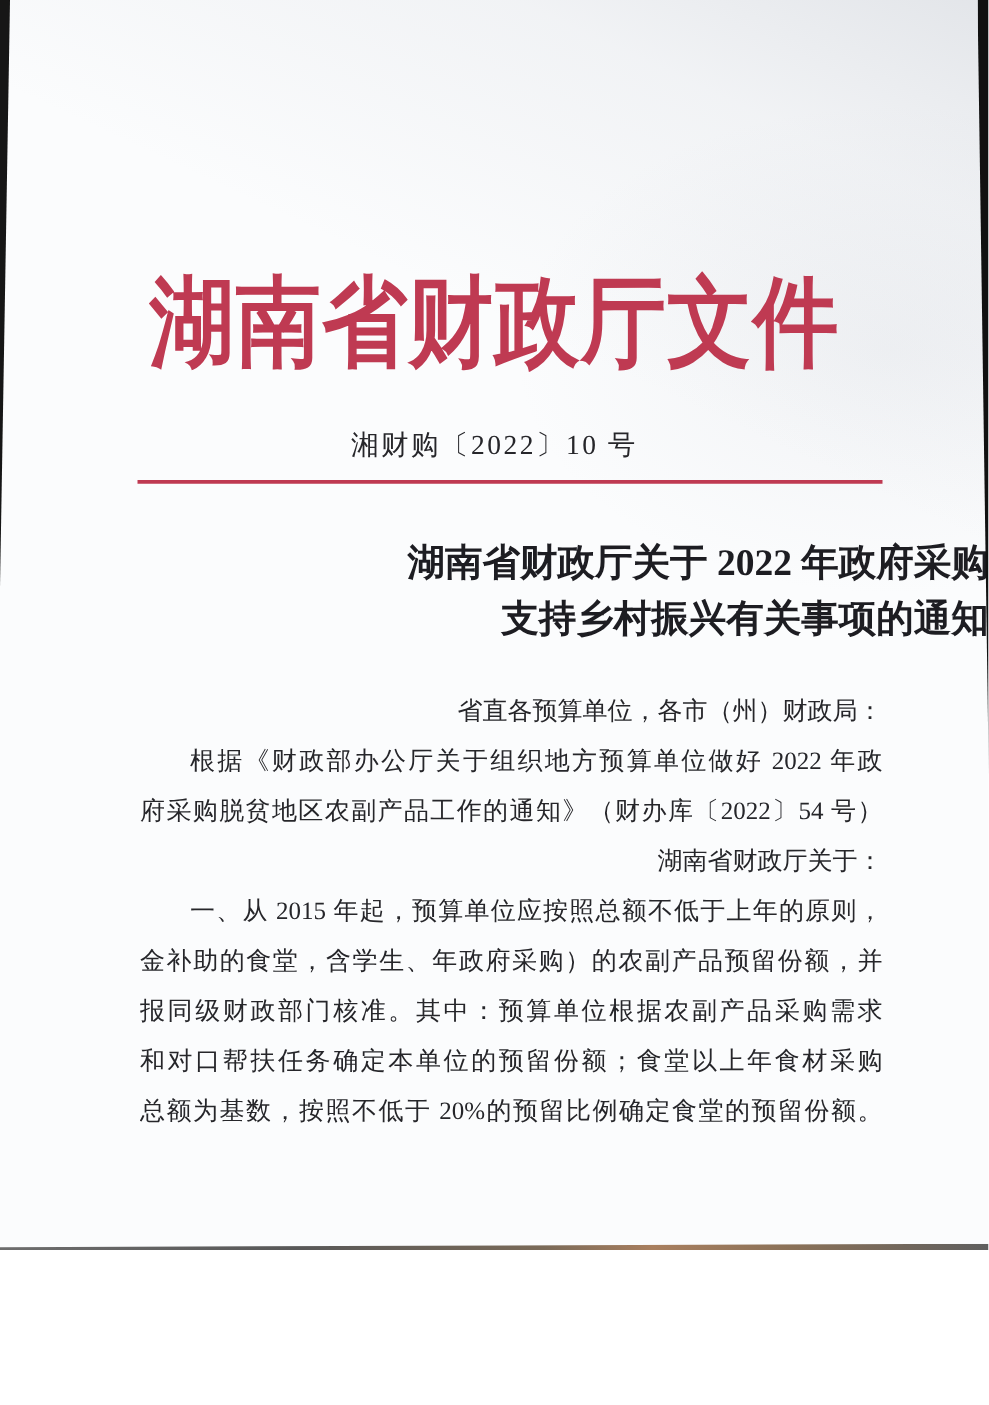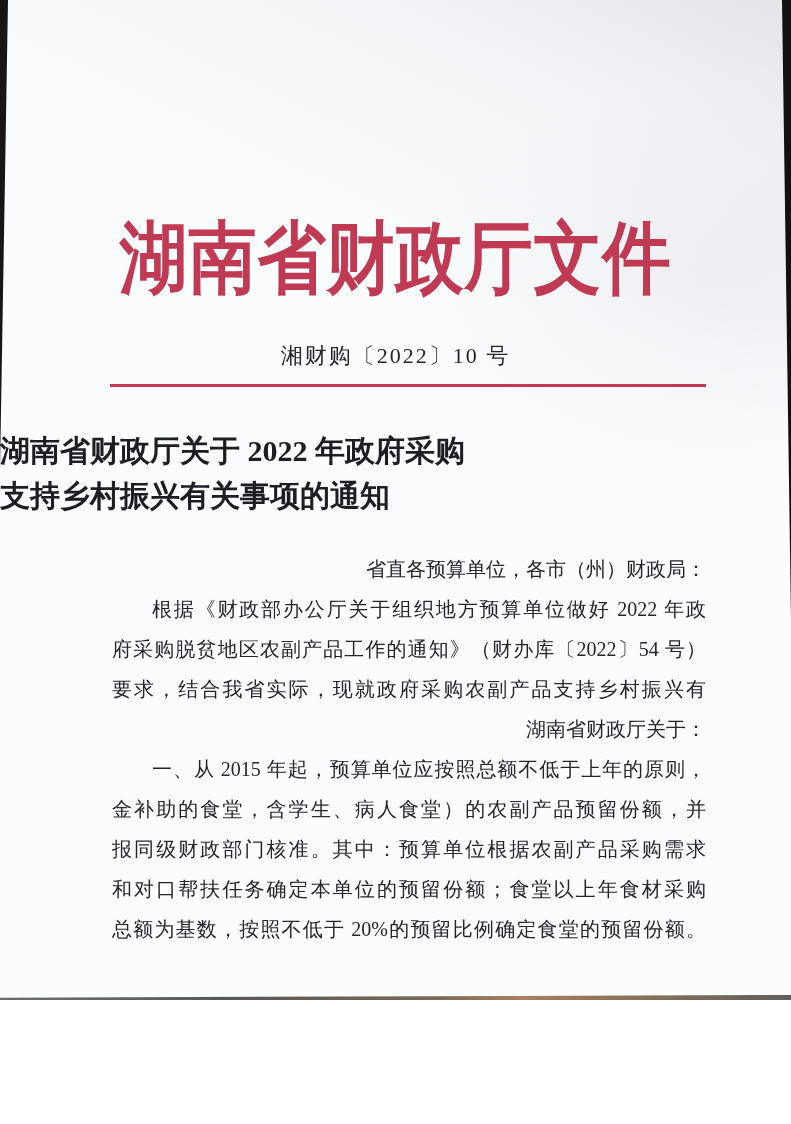--- a/index.html
+++ b/index.html
@@ -70,21 +70,21 @@
   }
   .red-rule {
     position: absolute;
     top: 384px; left: 110px;
     width: 596px; height: 3px;
     background: #bf3a52;
   }
   .notice-title {
     position: absolute;
     top: 428px; left: 0; width: 100%;
-    text-align: left;
+    text-align: right;
     font-size: 30px;
     font-weight: bold;
     line-height: 45px;
     color: #1d1d22;
     white-space: nowrap;
   }
   .body-block {
     position: absolute;
     top: 549px; left: 112px;
     width: 594px;
@@ -129,24 +129,23 @@
 
   <div class="notice-title">
     <div>湖南省财政厅关于 2022 年政府采购</div>
     <div>支持乡村振兴有关事项的通知</div>
   </div>
 
   <div class="body-block">
     <div class="line">省直各预算单位，各市（州）财政局：</div>
     <div class="line justify indent">根据《财政部办公厅关于组织地方预算单位做好 2022 年政</div>
     <div class="line justify">府采购脱贫地区农副产品工作的通知》（财办库〔2022〕54 号）</div>
-    <div class="line justify">要求，结合我省实际，现就政府采购农副产品支持乡村振兴有</div>
     <div class="line">湖南省财政厅关于：</div>
     <div class="line justify indent">一、从 2015 年起，预算单位应按照总额不低于上年的原则，</div>
-    <div class="line justify">金补助的食堂，含学生、病人食堂）的农副产品预留份额，并</div>
+    <div class="line justify">金补助的食堂，含学生、年政府采购）的农副产品预留份额，并</div>
     <div class="line justify">报同级财政部门核准。其中：预算单位根据农副产品采购需求</div>
     <div class="line justify">和对口帮扶任务确定本单位的预留份额；食堂以上年食材采购</div>
     <div class="line justify">总额为基数，按照不低于 20%的预留比例确定食堂的预留份额。</div>
   </div>
 
   <div class="page-number">—1—</div>
 
   <div class="edge-left"></div>
   <div class="edge-right"></div>
   <div class="edge-bottom"></div>

